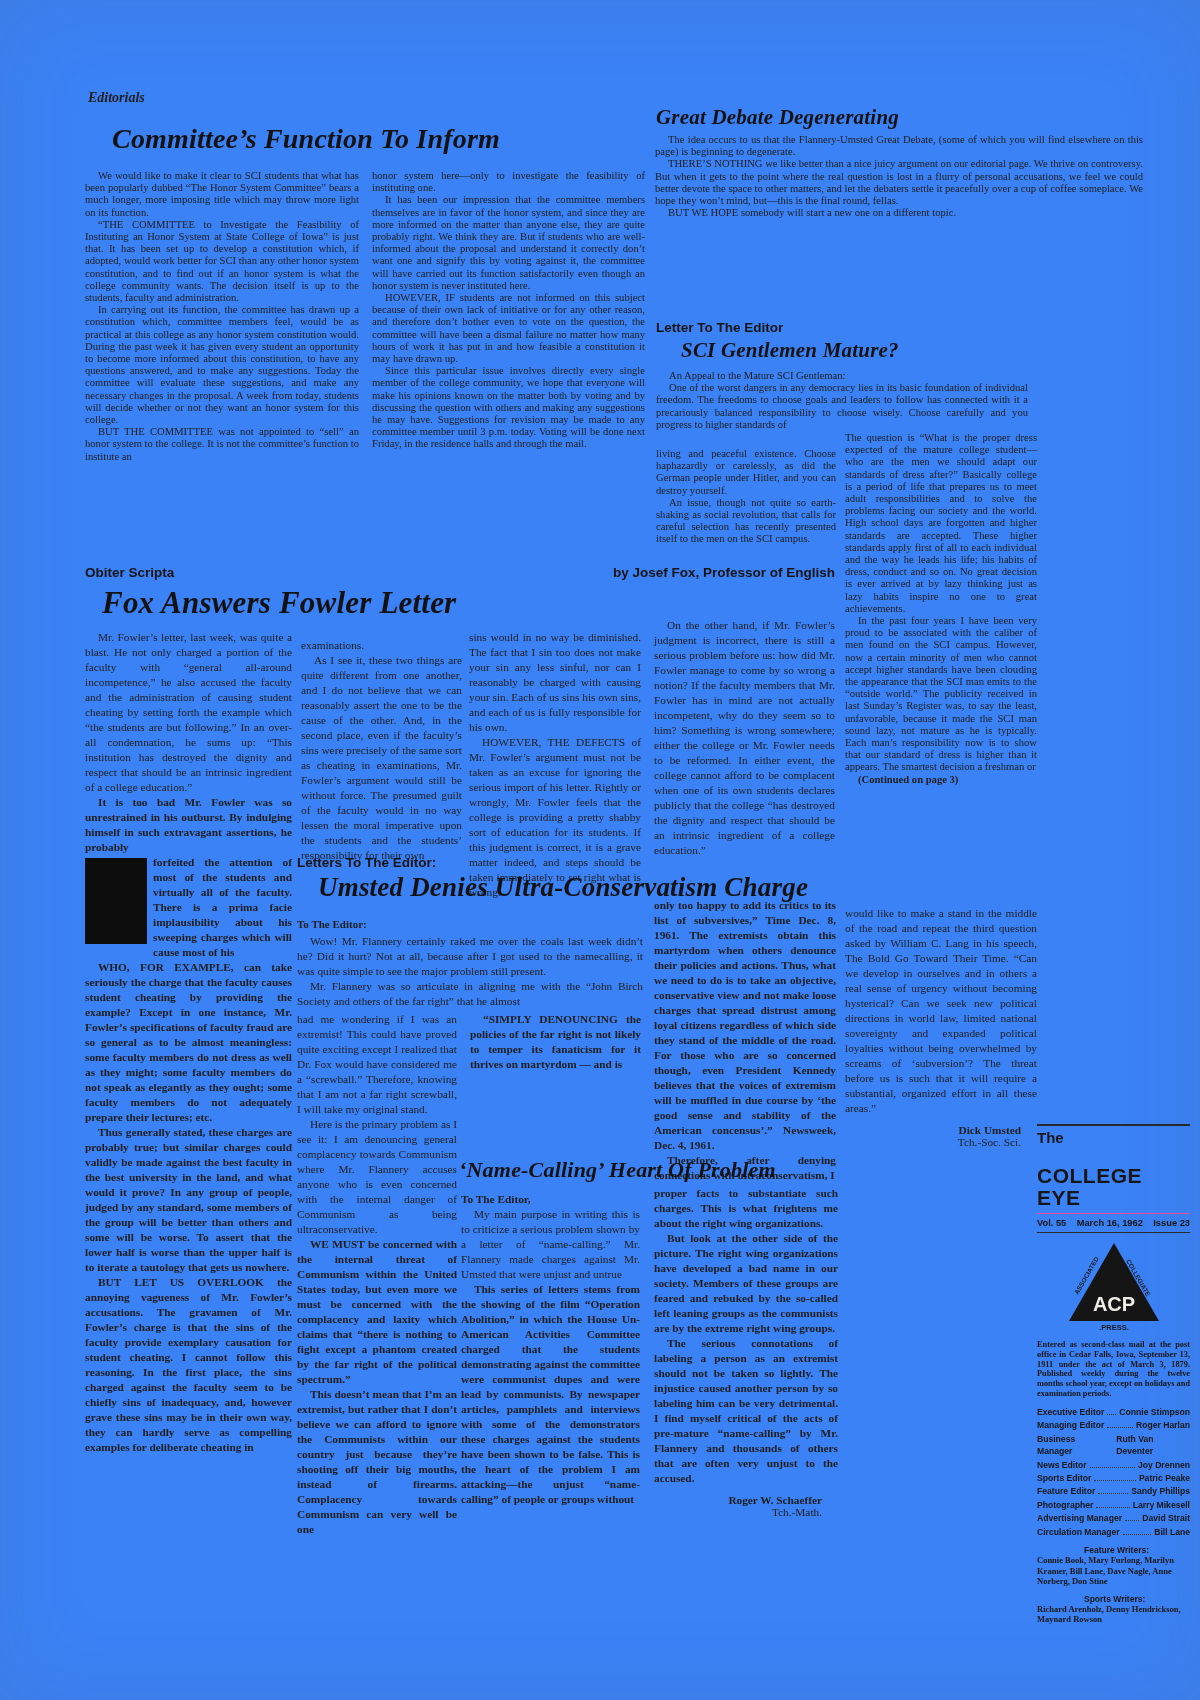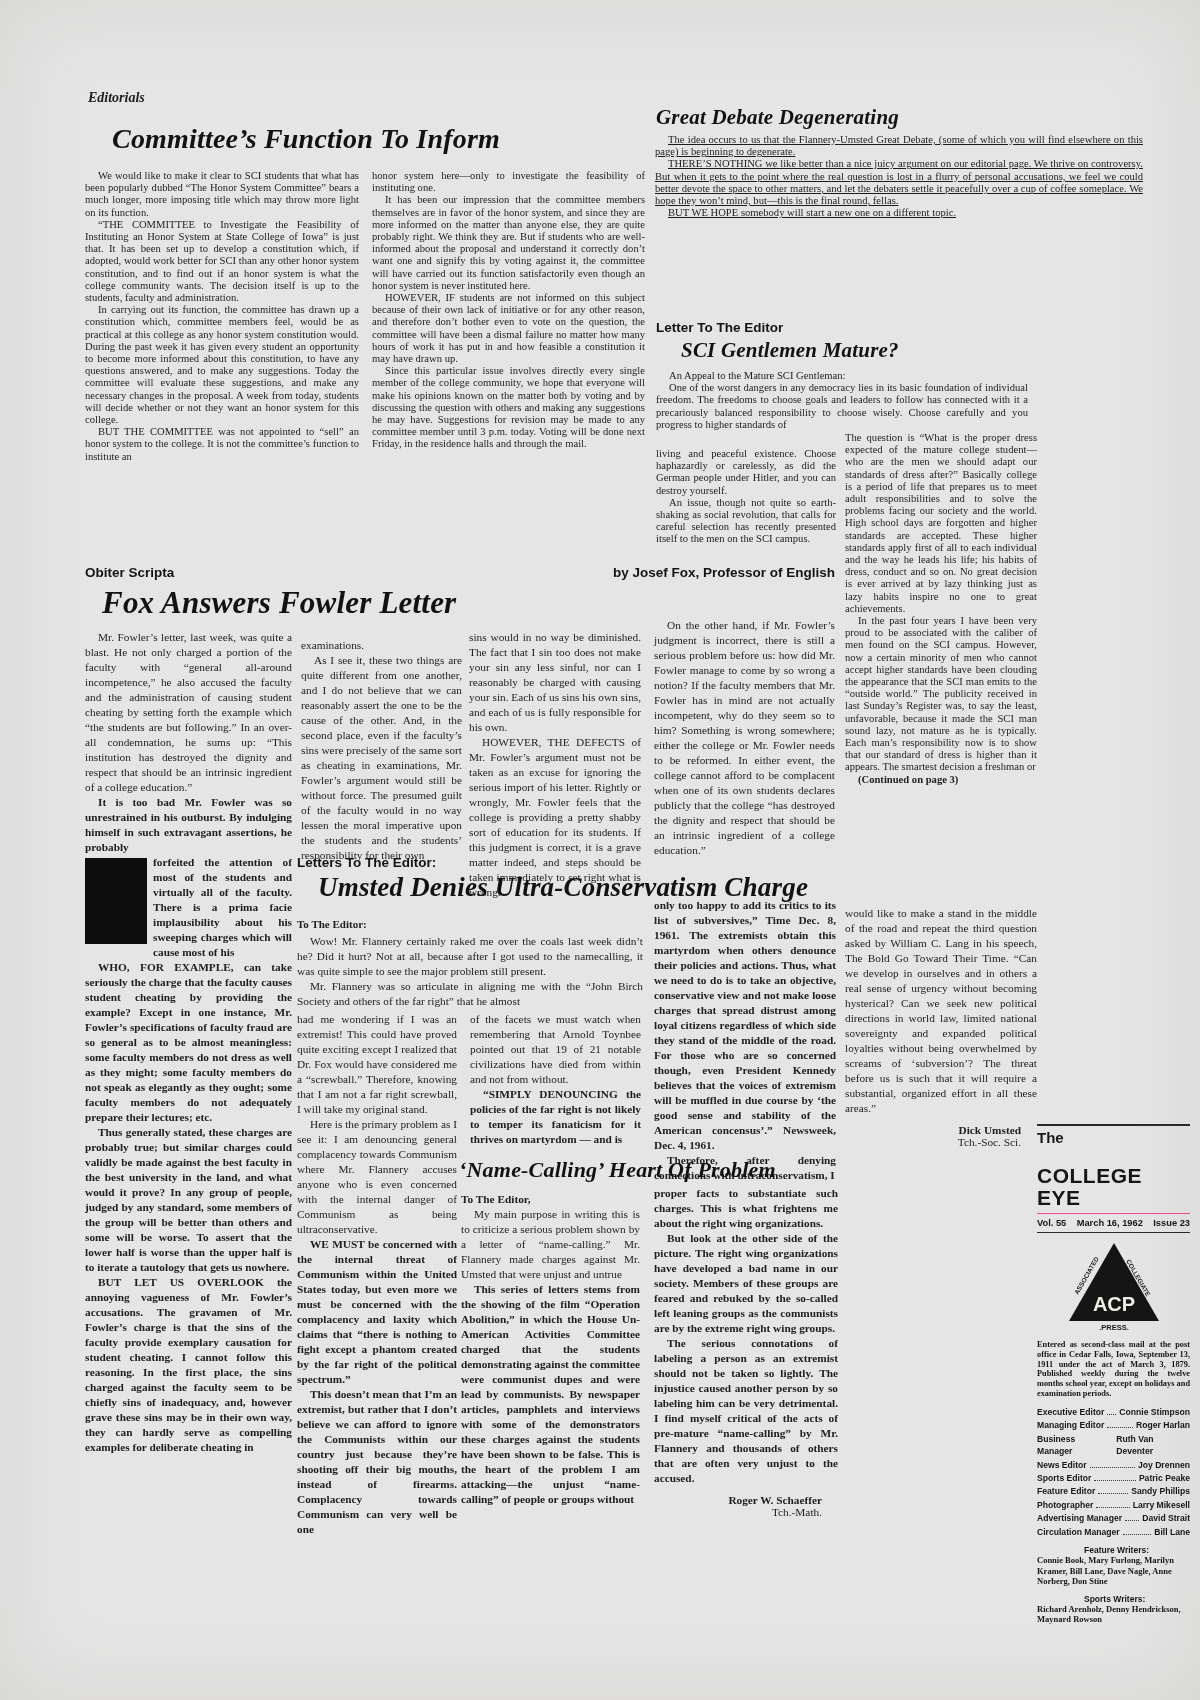--- a/index.html
+++ b/index.html
@@ -1,17 +1,17 @@
 <!DOCTYPE html>
 <html><head>
 <meta charset="utf-8">
 <style>
   html,body{margin:0;padding:0;}
   body{background:#c9c7c0;}
-  .page{position:relative;width:1200px;height:1700px;margin:0 auto;background:#e5e5e5;
+  .page{position:relative;width:1200px;height:1700px;margin:0 auto;background:#3b82f6;
         font-family:"Liberation Serif","DejaVu Serif",serif;color:#1d1d1d;
         box-shadow:inset 0 0 90px rgba(90,80,60,.10);overflow:hidden;}
   .abs{position:absolute;}
   .kicker{font-family:"Liberation Sans","DejaVu Sans",sans-serif;font-weight:bold;font-size:13.5px;color:#141414;}
   .hl{font-weight:bold;font-style:italic;color:#121212;letter-spacing:.2px;line-height:1.05;}
   .col p{font-size:10.6px;line-height:12.2px;text-align:justify;text-indent:13px;margin:0;}
   .colb p{font-size:11.3px;line-height:15px;text-align:justify;text-indent:13px;margin:0;}
   p.noind{text-indent:0;}
   p.b{font-weight:bold;}
   .salut{font-weight:bold;font-size:11px;margin:0 0 2px 0;}
@@ -52,21 +52,21 @@
     <p>BUT THE COMMITTEE was not appointed to “sell” an honor system to the college. It is not the committee’s function to institute an</p>
   </div>
   <div class="abs col" style="left:372px;top:170px;width:273px;">
     <p class="noind">honor system here—only to investigate the feasibility of instituting one.</p>
     <p>It has been our impression that the committee members themselves are in favor of the honor system, and since they are more informed on the matter than anyone else, they are quite probably right. We think they are. But if students who are well-informed about the proposal and understand it correctly don’t want one and signify this by voting against it, the committee will have carried out its function satisfactorily even though an honor system is never instituted here.</p>
     <p>HOWEVER, IF students are not informed on this subject because of their own lack of initiative or for any other reason, and therefore don’t bother even to vote on the question, the committee will have been a dismal failure no matter how many hours of work it has put in and how feasible a constitution it may have drawn up.</p>
     <p>Since this particular issue involves directly every single member of the college community, we hope that everyone will make his opinions known on the matter both by voting and by discussing the question with others and making any suggestions he may have. Suggestions for revision may be made to any committee member until 3 p.m. today. Voting will be done next Friday, in the residence halls and through the mail.</p>
   </div>
 
   <div class="abs hl" style="left:656px;top:106px;font-size:21px;">Great Debate Degenerating</div>
-  <div class="abs col" style="left:655px;top:134px;width:488px;text-decoration:underline;">
+  <div class="abs col" style="left:655px;top:134px;width:488px;">
     <p>The idea occurs to us that the Flannery-Umsted Great Debate, (some of which you will find elsewhere on this page) is beginning to degenerate.</p>
     <p>THERE’S NOTHING we like better than a nice juicy argument on our editorial page. We thrive on controversy. But when it gets to the point where the real question is lost in a flurry of personal accusations, we feel we could better devote the space to other matters, and let the debaters settle it peacefully over a cup of coffee someplace. We hope they won’t mind, but—this is the final round, fellas.</p>
     <p>BUT WE HOPE somebody will start a new one on a different topic.</p>
   </div>
 
   <div class="abs kicker" style="left:656px;top:320px;">Letter To The Editor</div>
   <div class="abs hl" style="left:681px;top:339px;font-size:21px;">SCI Gentlemen Mature?</div>
   <div class="abs col" style="left:656px;top:370px;width:372px;">
     <p class="salut-ind">An Appeal to the Mature SCI Gentleman:</p>
     <p>One of the worst dangers in any democracy lies in its basic foundation of individual freedom. The freedoms to choose goals and leaders to follow has connected with it a precariously balanced responsibility to choose wisely. Choose carefully and you progress to higher standards of</p>
@@ -113,21 +113,20 @@
     <p>Wow! Mr. Flannery certainly raked me over the coals last week didn’t he? Did it hurt? Not at all, because after I got used to the namecalling, it was quite simple to see the major problem still present.</p>
     <p>Mr. Flannery was so articulate in aligning me with the “John Birch Society and others of the far right” that he almost</p>
   </div>
   <div class="abs colb" style="left:297px;top:1012px;width:160px;">
     <p class="noind">had me wondering if I was an extremist! This could have proved quite exciting except I realized that Dr. Fox would have considered me a “screwball.” Therefore, knowing that I am not a far right screwball, I will take my original stand.</p>
     <p>Here is the primary problem as I see it: I am denouncing general complacency towards Communism where Mr. Flannery accuses anyone who is even concerned with the internal danger of Communism as being ultraconservative.</p>
     <p class="b">WE MUST be concerned with the internal threat of Communism within the United States today, but even more we must be concerned with the complacency and laxity which claims that “there is nothing to fight except a phantom created by the far right of the political spectrum.”</p>
     <p class="b">This doesn’t mean that I’m an extremist, but rather that I don’t believe we can afford to ignore the Communists within our country just because they’re shooting off their big mouths, instead of firearms. Complacency towards Communism can very well be one</p>
   </div>
   <div class="abs colb" style="left:470px;top:1012px;width:171px;">
-    <p class="noind">of the facets we must watch when remembering that Arnold Toynbee pointed out that 19 of 21 notable civilizations have died from within and not from without.</p>
     <p class="b">“SIMPLY DENOUNCING the policies of the far right is not likely to temper its fanaticism for it thrives on martyrdom — and is</p>
   </div>
   <div class="abs colb" style="left:654px;top:898px;width:182px;">
     <p class="b noind">only too happy to add its critics to its list of subversives,” Time Dec. 8, 1961. The extremists obtain this martyrdom when others denounce their policies and actions. Thus, what we need to do is to take an objective, conservative view and not make loose charges that spread distrust among loyal citizens regardless of which side they stand of the middle of the road. For those who are so concerned though, even President Kennedy believes that the voices of extremism will be muffled in due course by ‘the good sense and stability of the American concensus’.” Newsweek, Dec. 4, 1961.</p>
     <p class="b">Therefore, after denying connections with ultraconservatism, I</p>
   </div>
   <div class="abs colb" style="left:845px;top:906px;width:192px;">
     <p class="noind">would like to make a stand in the middle of the road and repeat the third question asked by William C. Lang in his speech, The Bold Go Toward Their Time. “Can we develop in ourselves and in others a real sense of urgency without becoming hysterical? Can we seek new political directions in world law, limited national sovereignty and expanded political loyalties without being overwhelmed by screams of ‘subversion’? The threat before us is such that it will require a substantial, organized effort in all these areas.”</p>
     <div class="sig">Dick Umsted</div>
     <div class="sig2">Tch.-Soc. Sci.</div>

